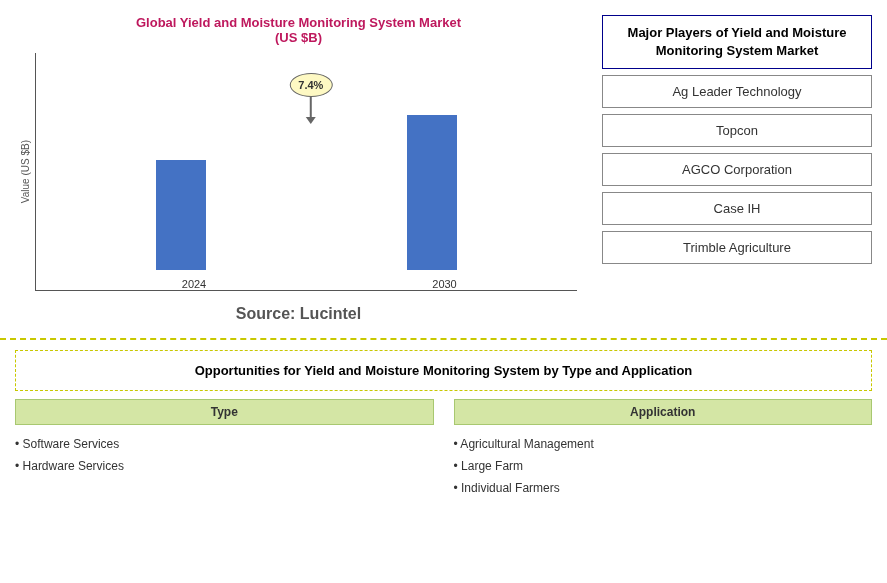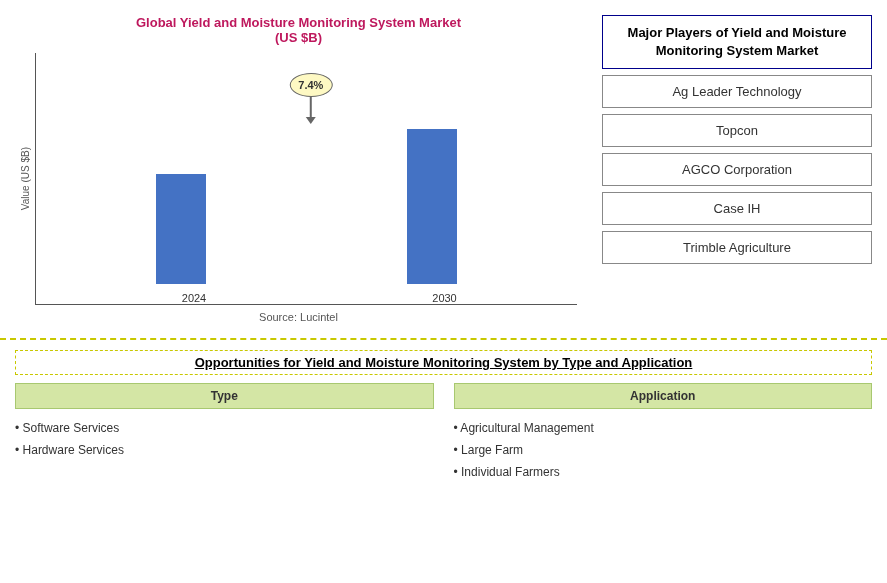--- a/index.html
+++ b/index.html
@@ -132,24 +132,24 @@
     .arrow-head {
       width: 0;
       height: 0;
       border-left: 5px solid transparent;
       border-right: 5px solid transparent;
       border-top: 7px solid #666;
       margin: 0 auto;
     }
 
     .source-text {
-      font-size: 11px;
-      font-weight: normal;
+      font-size: 16px;
+      font-weight: bold;
       color: #555;
-      margin-top: 6px;
+      margin-top: 14px;
       text-align: center;
     }
 
     
     .players-section {
       width: 280px;
       display: flex;
       flex-direction: column;
       padding: 5px;
       gap: 6px;
@@ -177,26 +177,25 @@
     .bottom-section {
       flex: 1;
       padding: 10px 15px;
       display: flex;
       flex-direction: column;
       gap: 8px;
     }
 
     .opportunities-header {
       border: 1.5px dashed #c8c800;
-      padding: 4px 10px;
+      padding: 12px 10px;
       text-align: center;
       font-size: 13px;
       font-weight: bold;
       color: #000;
-      text-decoration: underline;
     }
 
     .bottom-content {
       display: flex;
       flex-direction: row;
       gap: 20px;
       flex: 1;
     }
 
     .bottom-col {

